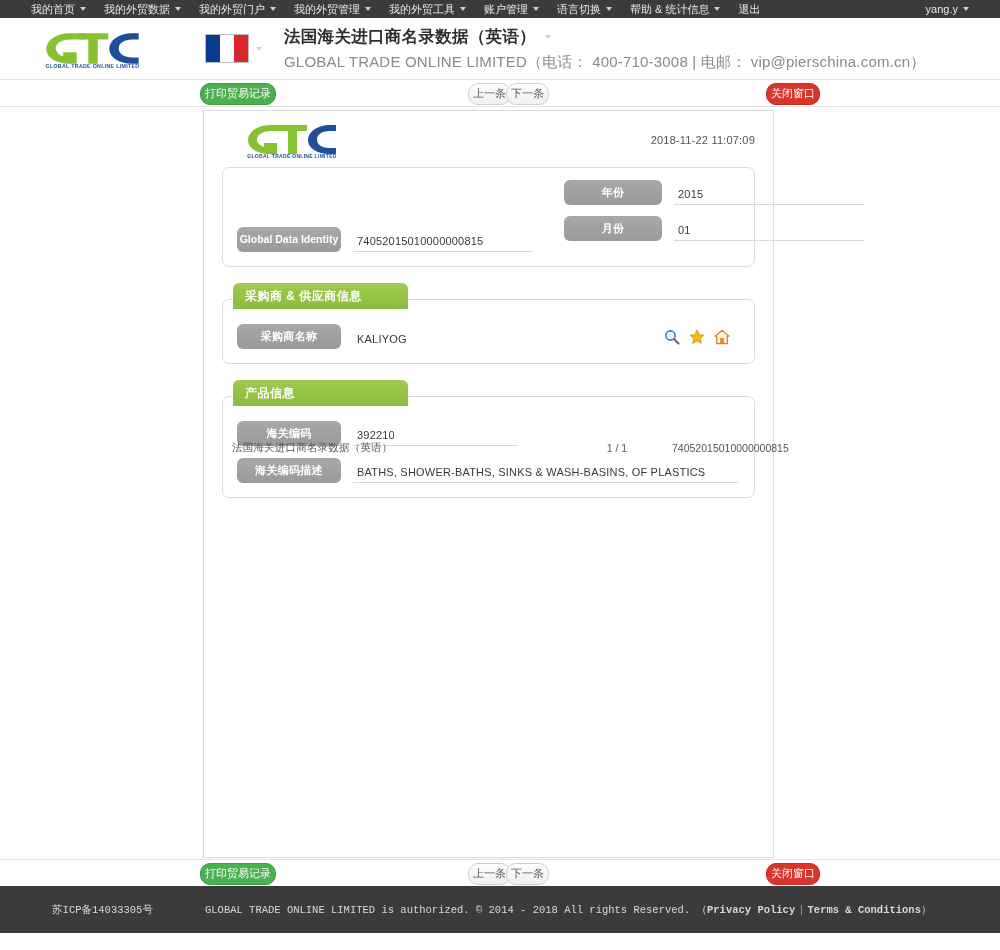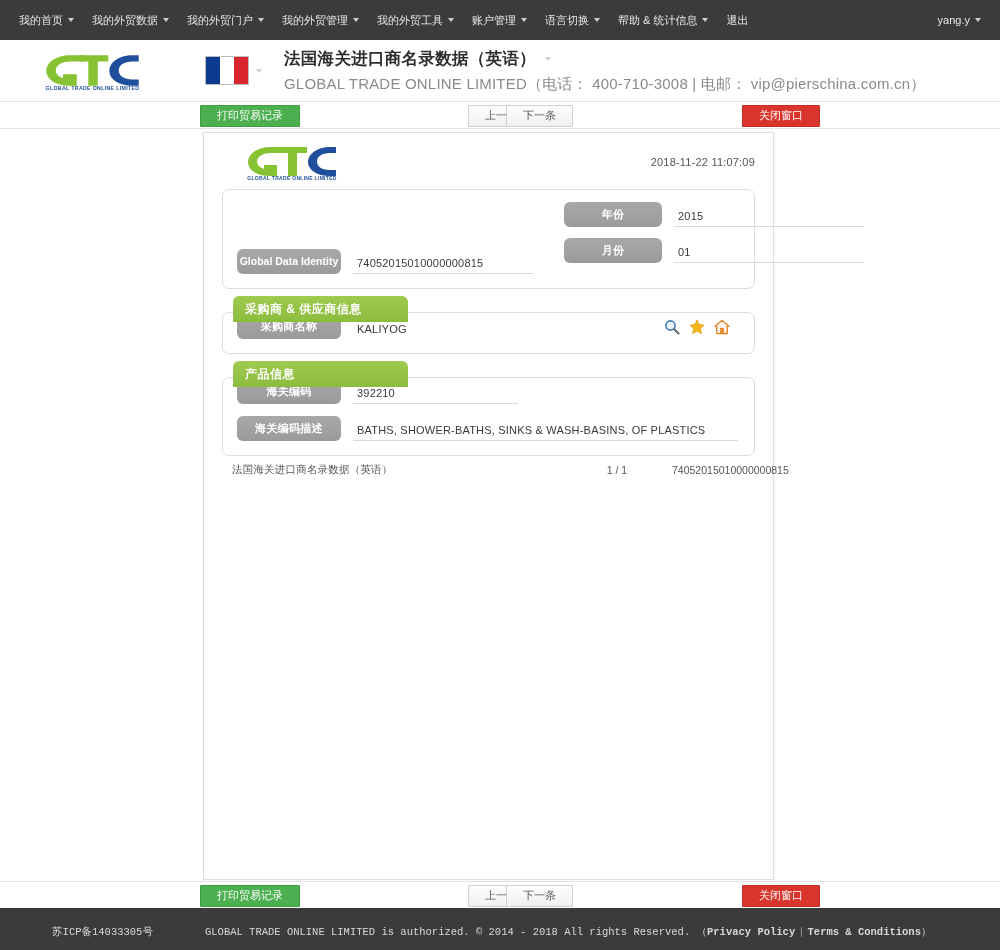--- a/index.html
+++ b/index.html
@@ -6,25 +6,25 @@
   html, body {
     margin: 0; padding: 0;
     width: 1000px; height: 950px;
     background: #ffffff;
     font-family: "Liberation Sans", "DejaVu Sans", sans-serif;
     overflow: hidden;
   }
 
   
   .topnav {
-    height: 40px;
+    height: 18px;
     background: #3b3b3b;
     display: flex;
     align-items: center;
-    padding: 0 10px;
+    padding: 0 22px;
     color: #e8e8e8;
     font-size: 11px;
     white-space: nowrap;
   }
   .topnav .nav-item {
     padding: 0 9px;
     display: flex;
     align-items: center;
     gap: 5px;
     color: #e8e8e8;
@@ -99,22 +99,22 @@
     height: 27px;
     position: relative;
     border-bottom: 1px solid #e4e4e4;
     background: #fff;
   }
   .toolbar.bottom { border-bottom: none; border-top: 1px solid #e4e4e4; }
   .btn {
     position: absolute;
     top: 3px;
     font-size: 11px;
-    padding: 3px 16px 4px;
-    border-radius: 1px;
+    padding: 3px 4px 4px;
+    border-radius: 10px;
     cursor: pointer;
     line-height: 13px;
     white-space: nowrap;
   }
   .btn-green {
     left: 200px;
     background: #4caf50;
     border: 1px solid #3f9e43;
     color: #fff;
   }
@@ -169,21 +169,21 @@
     background: linear-gradient(#9fcb4e, #8cbc3e);
     color: #fff;
     font-size: 12px;
     font-weight: bold;
     padding: 6px 14px 6px 12px;
     border-radius: 6px 6px 0 0;
     letter-spacing: .5px;
     line-height: 14px;
     min-width: 175px;
   }
-  .panel-sect { margin-top: 23px; padding: 1px 14px 14px; }
+  .panel-sect { margin-top: 32px; padding: 24px 14px 14px; }
 
   .row { display: flex; align-items: center; margin-bottom: 12px; }
   .row:last-child { margin-bottom: 0; }
 
   .pill {
     background: linear-gradient(#a8a8a8, #9a9a9a);
     color: #fff;
     font-size: 11px;
     font-weight: bold;
     border-radius: 6px;

